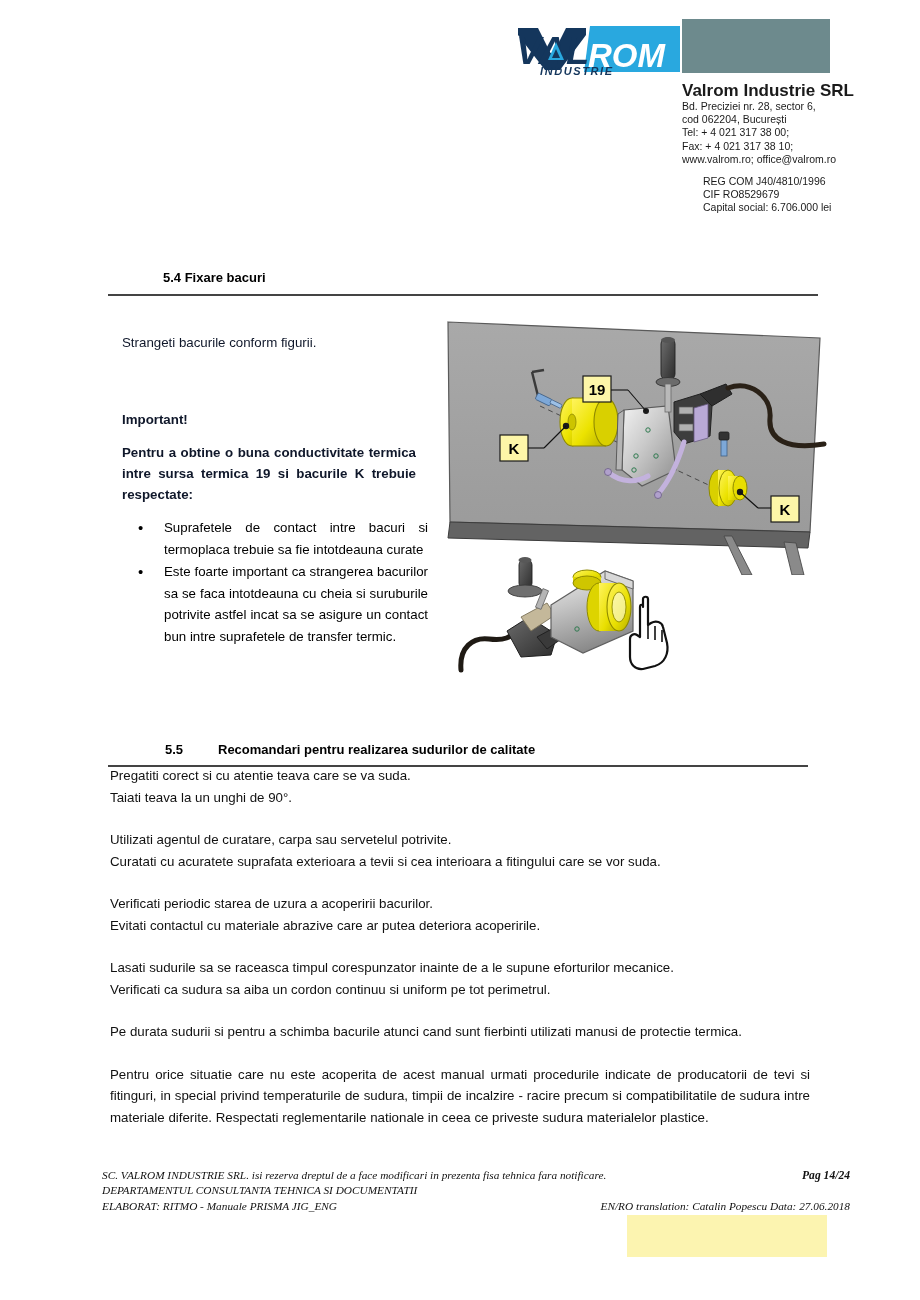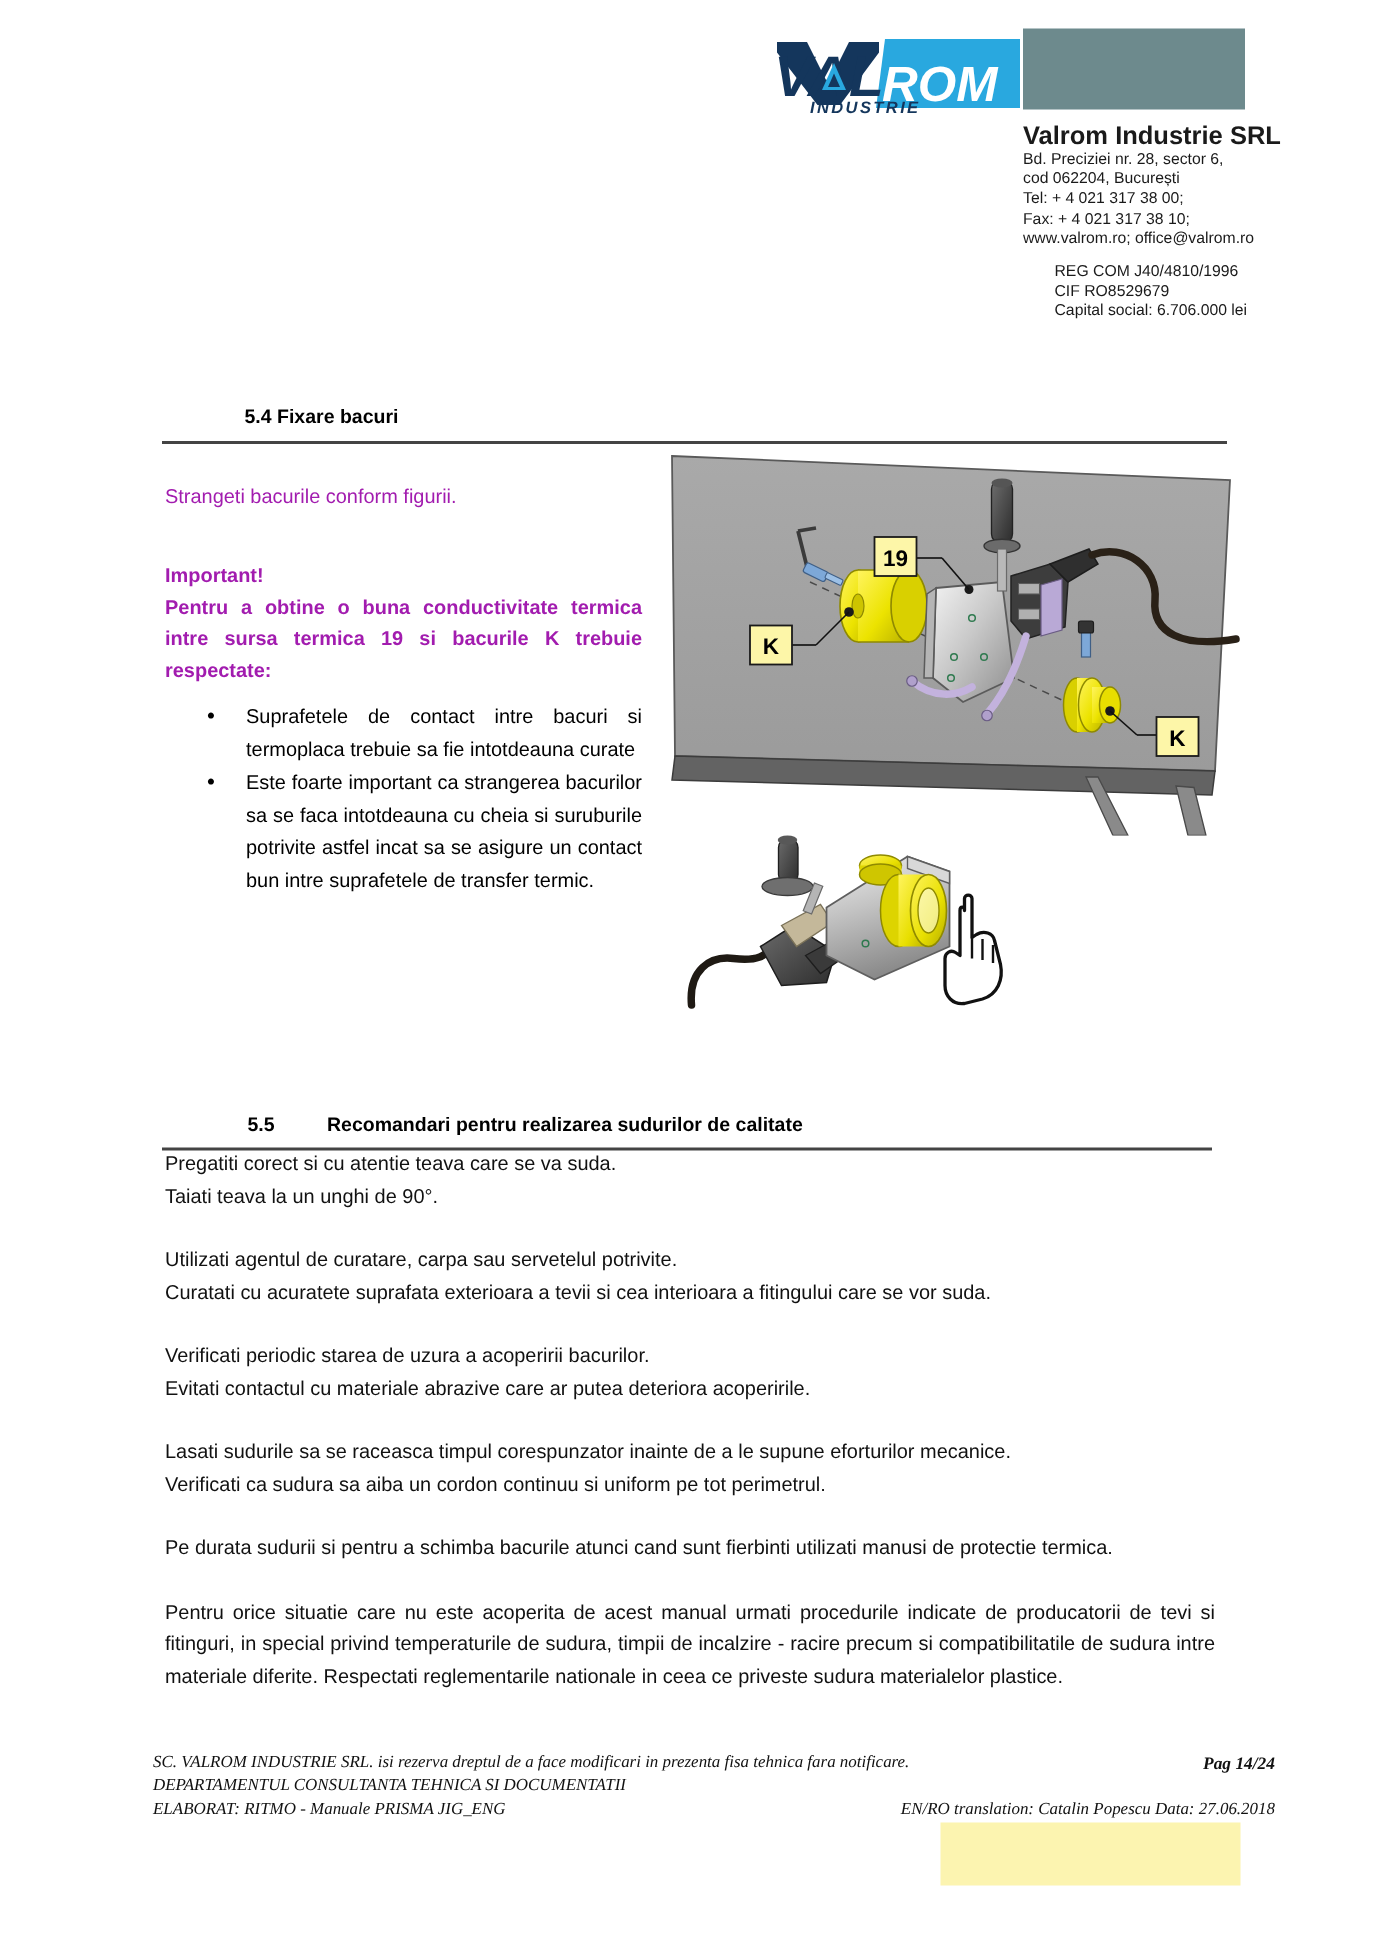--- a/index.html
+++ b/index.html
@@ -93,22 +93,22 @@
   
   #left-col {
     position: absolute;
     left: 110px;
     top: 320px;
     width: 318px;
   }
   .para {
     font-size: 13.3px;
     line-height: 21px;
-    color: #a21caf;
-    margin: 0;
+    color: #0f172a;
+    margin: 12px;
   }
   .bold-para {
     font-weight: bold;
     text-align: justify;
   }
   .spacer-sm { height: 32px; }
   .bullets {
     margin: 10px 0 0 0;
     padding: 0 0 0 28px;
     list-style: none;
@@ -124,21 +124,21 @@
   .bullets li .dot {
     position: absolute;
     left: 0; top: 0;
     font-size: 15px;
     line-height: 21.5px;
   }
 
   
   #fig-top {
     position: absolute;
-    left: 432px; top: 292px;
+    left: 432px; top: 310px;
     width: 400px; height: 265px;
   }
   #fig-bottom {
     position: absolute;
     left: 455px; top: 545px;
     width: 250px; height: 135px;
   }
 
   
   #body-5-5 {

